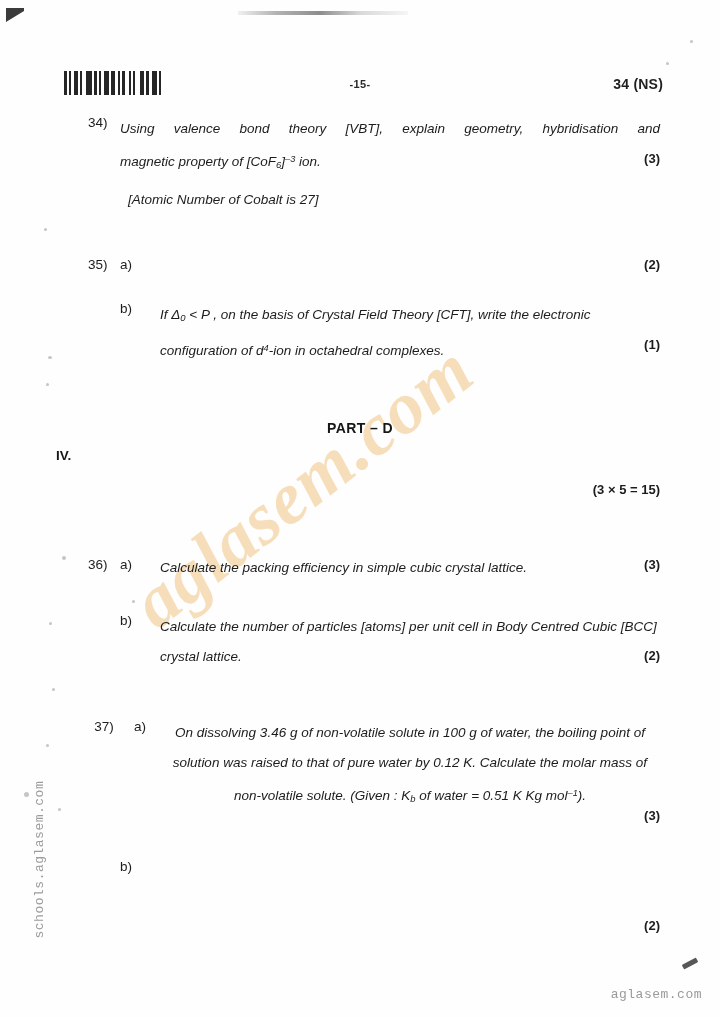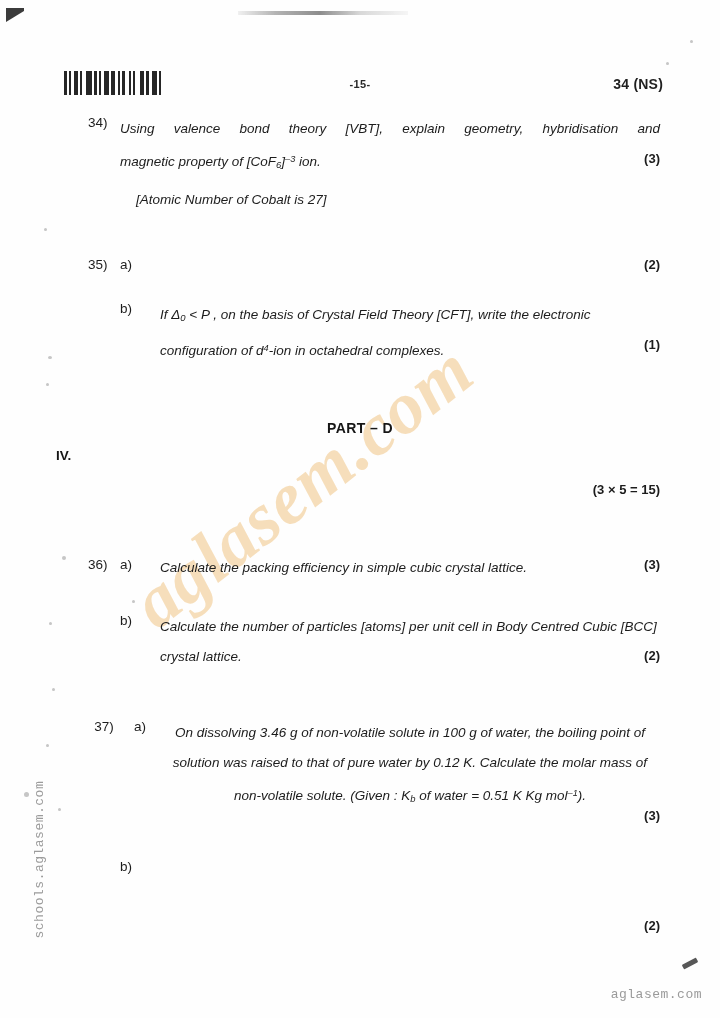--- a/index.html
+++ b/index.html
@@ -278,21 +278,21 @@
 
   <div class="q" style="left:88px; top:114px; width:572px;">
     <div class="q-num" style="width:32px">34)</div>
     <div class="q-body just" style="width:540px">
       <span class="line stretch">Using valence bond theory [VBT], explain geometry, hybridisation and</span>
       <span class="line"><span>magnetic property of [CoF</span><sub>6</sub><span>]</span><sup>–3</sup><span> ion.</span></span>
     </div>
   </div>
   <div class="marks" style="left:600px; top:151px;">(3)</div>
 
-  <div class="q" style="left:128px; top:188px; width:500px;margin-left:8px;">
+  <div class="q" style="left:128px; top:188px; width:500px;">
     <div class="q-body" style="line-height:24px">[Atomic Number of Cobalt is 27]</div>
   </div>
 
   <div class="q" style="left:88px; top:256px; width:572px;">
     <div class="q-num" style="width:32px">35)</div>
     <div class="q-sub" style="width:40px">a)</div>
   </div>
   <div class="marks" style="left:600px; top:257px;">(2)</div>
 
   <div class="q" style="left:88px; top:300px; width:572px;">

